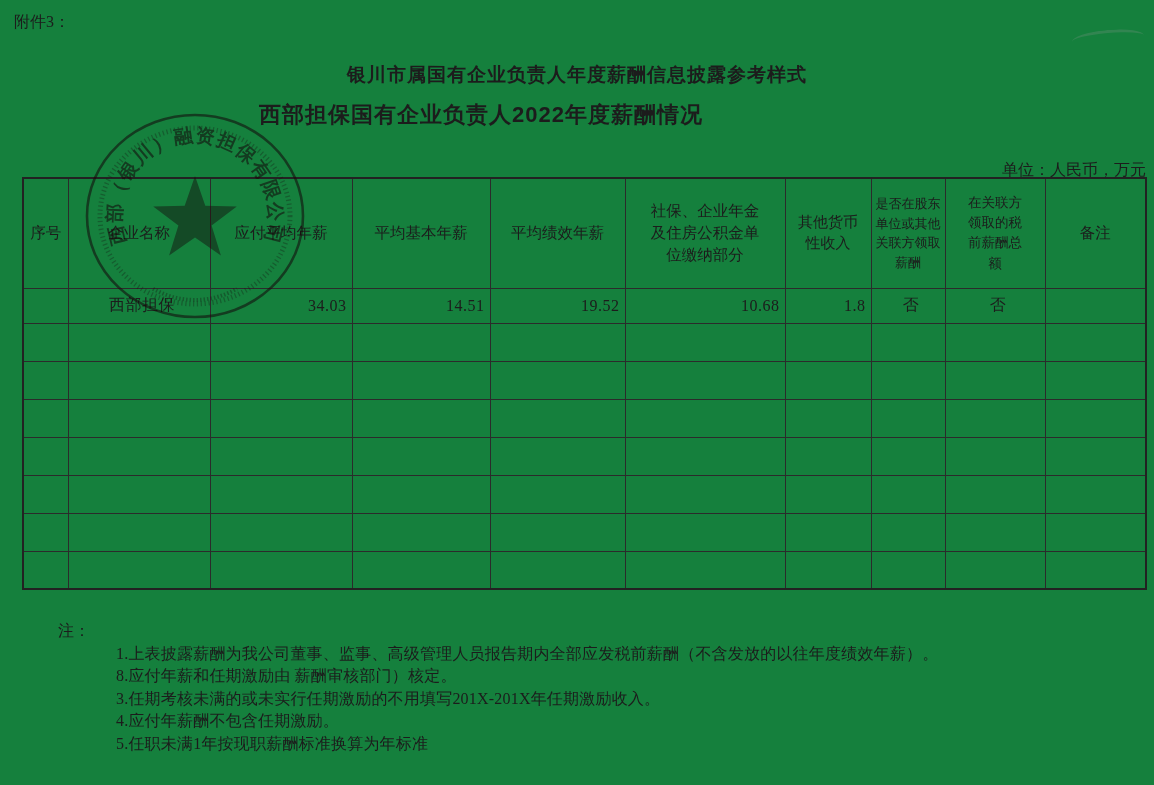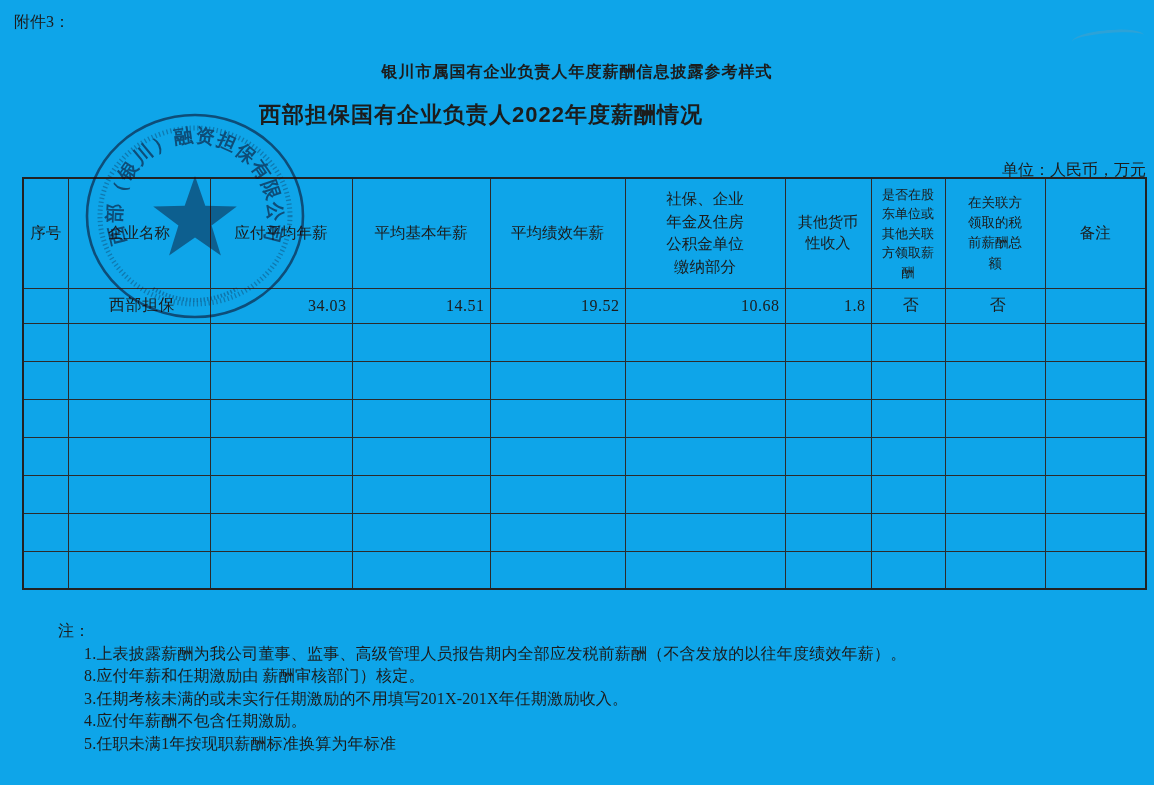--- a/index.html
+++ b/index.html
@@ -1,58 +1,58 @@
 <!DOCTYPE html>
 <html><head>
 <meta charset="utf-8">
 <style>
   html,body{margin:0;padding:0;background:#e9e9e9;}
   .page{
-    position:relative;width:1154px;height:785px;background:#0ea5e9;
+    position:relative;width:1154px;height:785px;background:#15803d;
     font-family:"Liberation Serif","DejaVu Serif",serif;color:#1c1c1c;
     overflow:hidden;
   }
   .attachment{position:absolute;left:14px;top:12px;font-size:16px;}
   .title1{position:absolute;left:0;top:62px;width:1154px;text-align:center;
     font-family:"Liberation Sans","DejaVu Sans",sans-serif;
-    font-size:16px;font-weight:bold;letter-spacing:1px;}
+    font-size:19px;font-weight:bold;letter-spacing:1px;}
   .title2{position:absolute;left:0;top:100px;width:962px;text-align:center;
     font-family:"Liberation Sans","DejaVu Sans",sans-serif;
     font-size:22px;font-weight:bold;letter-spacing:1px;}
   .unit-label{position:absolute;top:160px;left:0;width:1146px;text-align:right;font-size:16px;}
 
   table.salary{
     position:absolute;left:22px;top:177px;width:1123px;
     border-collapse:collapse;table-layout:fixed;
     font-size:16px;
   }
   table.salary th,table.salary td{
     border:1.6px solid #2b2b2b;overflow:hidden;
   }
   table.salary{border:2px solid #222;}
   tr.head-row{height:110px;}
   tr.head-row th{
     font-weight:normal;text-align:center;vertical-align:middle;
     font-size:15.5px;line-height:1.45;padding:0 4px;
   }
-  tr.head-row th.pad-wide{padding:0 35px;}
+  tr.head-row th.pad-wide{padding:0 24px;}
   tr.head-row th.pad-mid{padding:0 6px;font-size:15px;}
-  tr.head-row th.small-head{font-size:13px;line-height:1.5;padding:0 6px;}
+  tr.head-row th.small-head{font-size:13px;line-height:1.5;padding:0 0;}
   tr.head-row th.small-head2{font-size:13.5px;line-height:1.5;padding:8px 19px;}
   tr.data-row{height:35px;}
   tr.empty-row{height:38px;}
   td.al-l{text-align:center;padding:0 2px 0 8px;}
   td.al-r{text-align:right;padding:0 5px 0 2px;}
   td.al-c{text-align:center;}
   tr.data-row td{vertical-align:middle;letter-spacing:0.5px;}
   table.salary tr:last-child td{border-bottom:2.5px solid #222;}
 
   .notes{position:absolute;left:58px;top:620px;width:1080px;font-size:16px;line-height:22.5px;}
   .notes .note-items{margin-left:26px;}
-  .notes .note-item{white-space:nowrap;letter-spacing:0.2px;}
+  .notes .note-item{white-space:nowrap;letter-spacing:0.2px;margin-left:32px;}
 
   .stamp{position:absolute;left:80px;top:108px;width:230px;height:218px;
     opacity:.85;mix-blend-mode:multiply;pointer-events:none;}
 
   .smudge{position:absolute;left:1072px;top:30px;width:72px;height:14px;
     border-top:3px solid #9a9a9a;border-radius:50%;opacity:.22;transform:rotate(-5deg);}
 </style>
 </head>
 <body>
 

